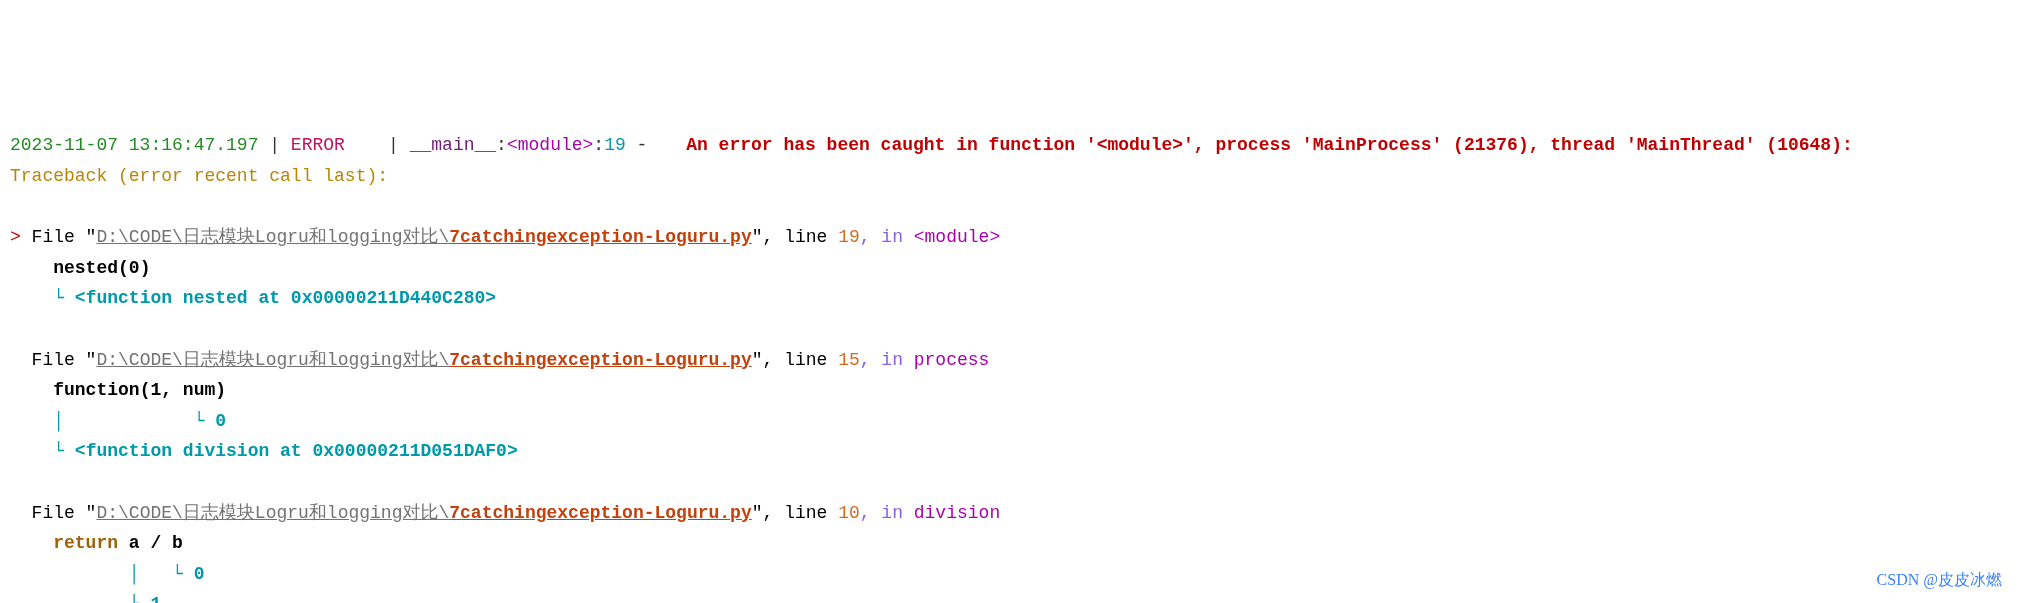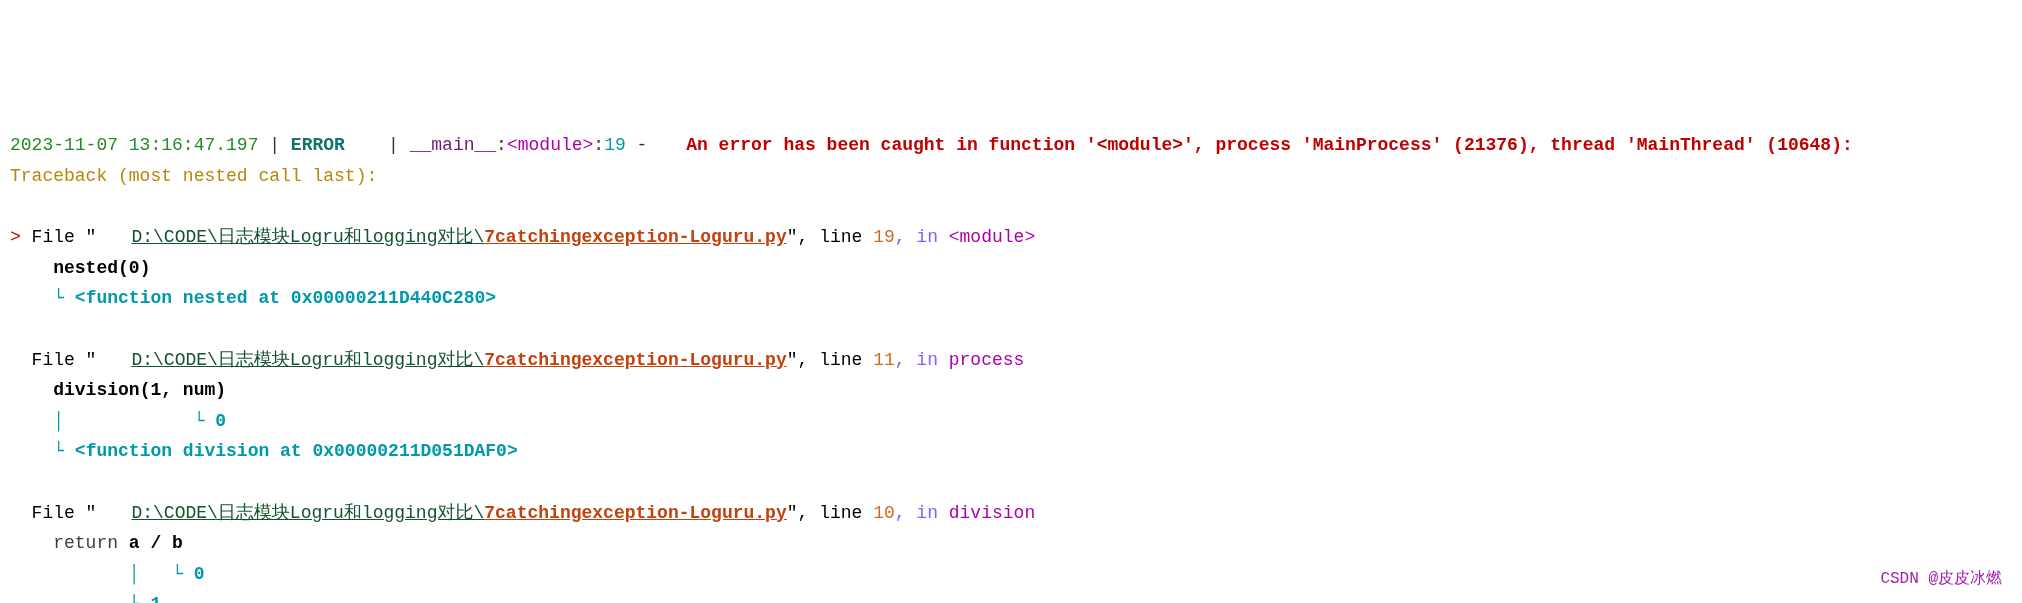--- a/index.html
+++ b/index.html
@@ -11,61 +11,61 @@
       font-family: 'Consolas', 'Monaco', 'Courier New', monospace;
       font-size: 18px;
       background: #ffffff;
       padding: 8px 10px;
       line-height: 1.7;
       white-space: pre;
       position: relative;
     }
     .c-timestamp { color: #228B22; }
     .c-white { color: #333; }
-    .c-error { color: #0f766e; font-weight: bold; }
+    .c-error { color: #be185d; font-weight: normal; }
     .c-module { color: #701a75; }
     .c-funcname { color: #aa00aa; }
     .c-linenumber { color: #0099aa; }
     .c-message { color: #c00000; font-weight: bold; margin-left: 28px; }
     .c-traceback { color: #b8860b; }
     .c-arrow { color: #c00000; }
     .c-file { color: #000; }
-    .c-path-link { color: #14532d; text-decoration: underline; margin-left: 35px; }
+    .c-path-link { color: #737373; text-decoration: underline; }
     .c-path-link-bold { color: #c2410c; text-decoration: underline; font-weight: bold; }
     .c-linekey { color: #000; }
     .c-lineval { color: #d2691e; }
     .c-in { color: #8b5cf6; }
     .c-scope { color: #aa00aa; }
     .c-code { color: #000; font-weight: bold; }
-    .c-keyword { color: #404040; font-weight: normal; }
+    .c-keyword { color: #a16207; font-weight: bold; }
     .c-tree { color: #0099aa; font-weight: bold; }
     .c-varval { color: #0099aa; font-weight: bold; }
     .watermark {
       position: fixed;
       bottom: 10px;
       right: 20px;
-      color: #a21caf;
+      color: #3b82f6;
       font-size: 16px;
-      font-family: Liberation Mono, monospace;
+      font-family: Liberation Serif, serif;
     }
   </style>
 </head>
 <body>
 
 
 
 <span class="c-timestamp">2023-11-07 13:16:47.197</span><span class="c-white"> | </span><span class="c-error">ERROR</span><span class="c-white">    | </span><span class="c-module">__main__</span><span class="c-white">:</span><span class="c-funcname">&lt;module&gt;</span><span class="c-white">:</span><span class="c-linenumber">19</span><span class="c-white"> - </span><span class="c-message">An error has been caught in function '&lt;module&gt;', process 'MainProcess' (21376), thread 'MainThread' (10648):</span>
-<span class="c-traceback">Traceback (most nested call last):</span>
+<span class="c-traceback">Traceback (error recent call last):</span>
 
 <span class="c-arrow">&gt; </span><span class="c-file">File "</span><span class="c-path-link">D:\CODE\日志模块Logru和logging对比\</span><span class="c-path-link-bold">7catchingexception-Loguru.py</span><span class="c-file">", </span><span class="c-linekey">line </span><span class="c-lineval">19</span><span class="c-in">, in </span><span class="c-scope">&lt;module&gt;</span>
 <span>    </span><span class="c-code">nested(0)</span>
 <span>    </span><span class="c-tree">└ </span><span class="c-varval">&lt;function nested at 0x00000211D440C280&gt;</span>
 
-<span>  </span><span class="c-file">File "</span><span class="c-path-link">D:\CODE\日志模块Logru和logging对比\</span><span class="c-path-link-bold">7catchingexception-Loguru.py</span><span class="c-file">", </span><span class="c-linekey">line </span><span class="c-lineval">11</span><span class="c-in">, in </span><span class="c-scope">process</span>
-<span>    </span><span class="c-code">division(1, num)</span>
+<span>  </span><span class="c-file">File "</span><span class="c-path-link">D:\CODE\日志模块Logru和logging对比\</span><span class="c-path-link-bold">7catchingexception-Loguru.py</span><span class="c-file">", </span><span class="c-linekey">line </span><span class="c-lineval">15</span><span class="c-in">, in </span><span class="c-scope">process</span>
+<span>    </span><span class="c-code">function(1, num)</span>
 <span>    </span><span class="c-tree">│            └ </span><span class="c-varval">0</span>
 <span>    </span><span class="c-tree">└ </span><span class="c-varval">&lt;function division at 0x00000211D051DAF0&gt;</span>
 
 <span>  </span><span class="c-file">File "</span><span class="c-path-link">D:\CODE\日志模块Logru和logging对比\</span><span class="c-path-link-bold">7catchingexception-Loguru.py</span><span class="c-file">", </span><span class="c-linekey">line </span><span class="c-lineval">10</span><span class="c-in">, in </span><span class="c-scope">division</span>
 <span>    </span><span class="c-keyword">return</span><span class="c-code"> a / b</span>
 <span>           </span><span class="c-tree">│   └ </span><span class="c-varval">0</span>
 <span>           </span><span class="c-tree">└ </span><span class="c-varval">1</span>
 
 
 

